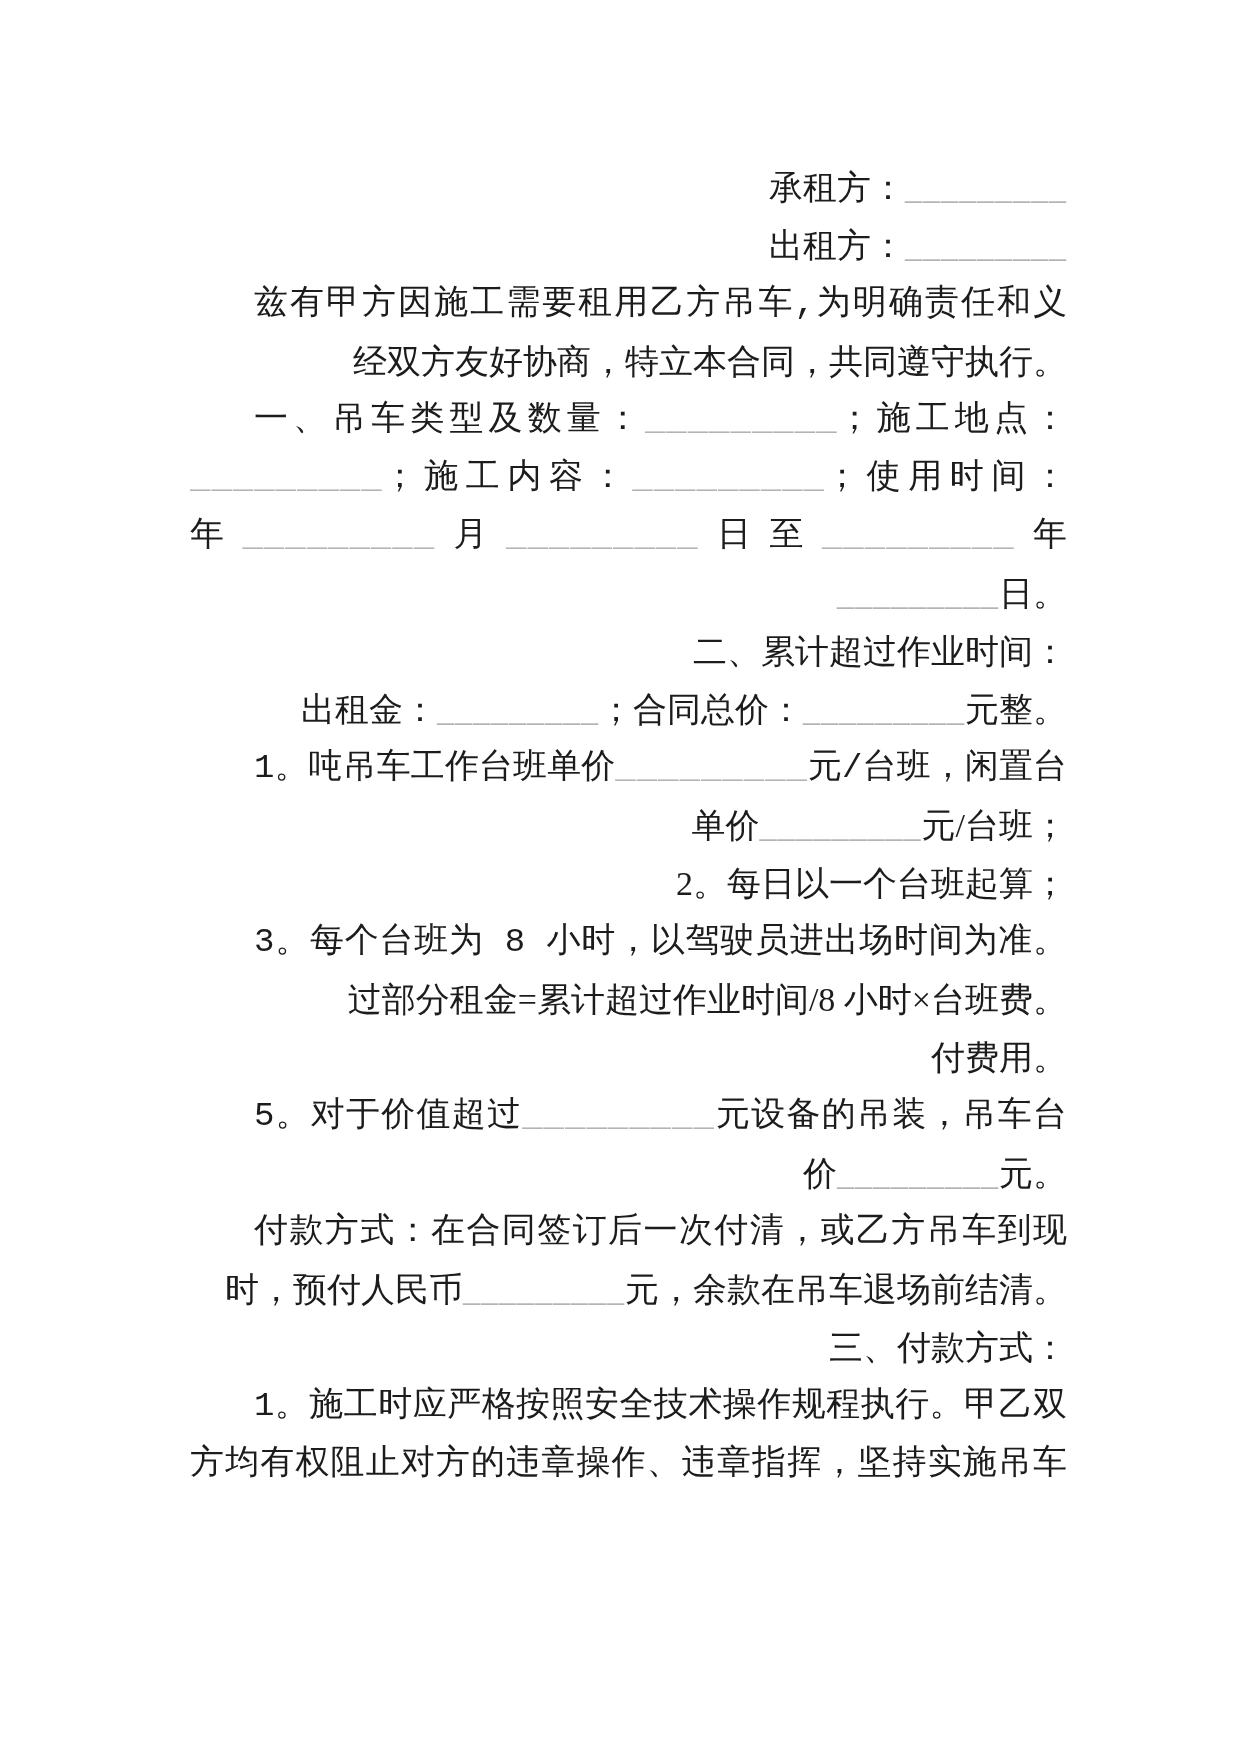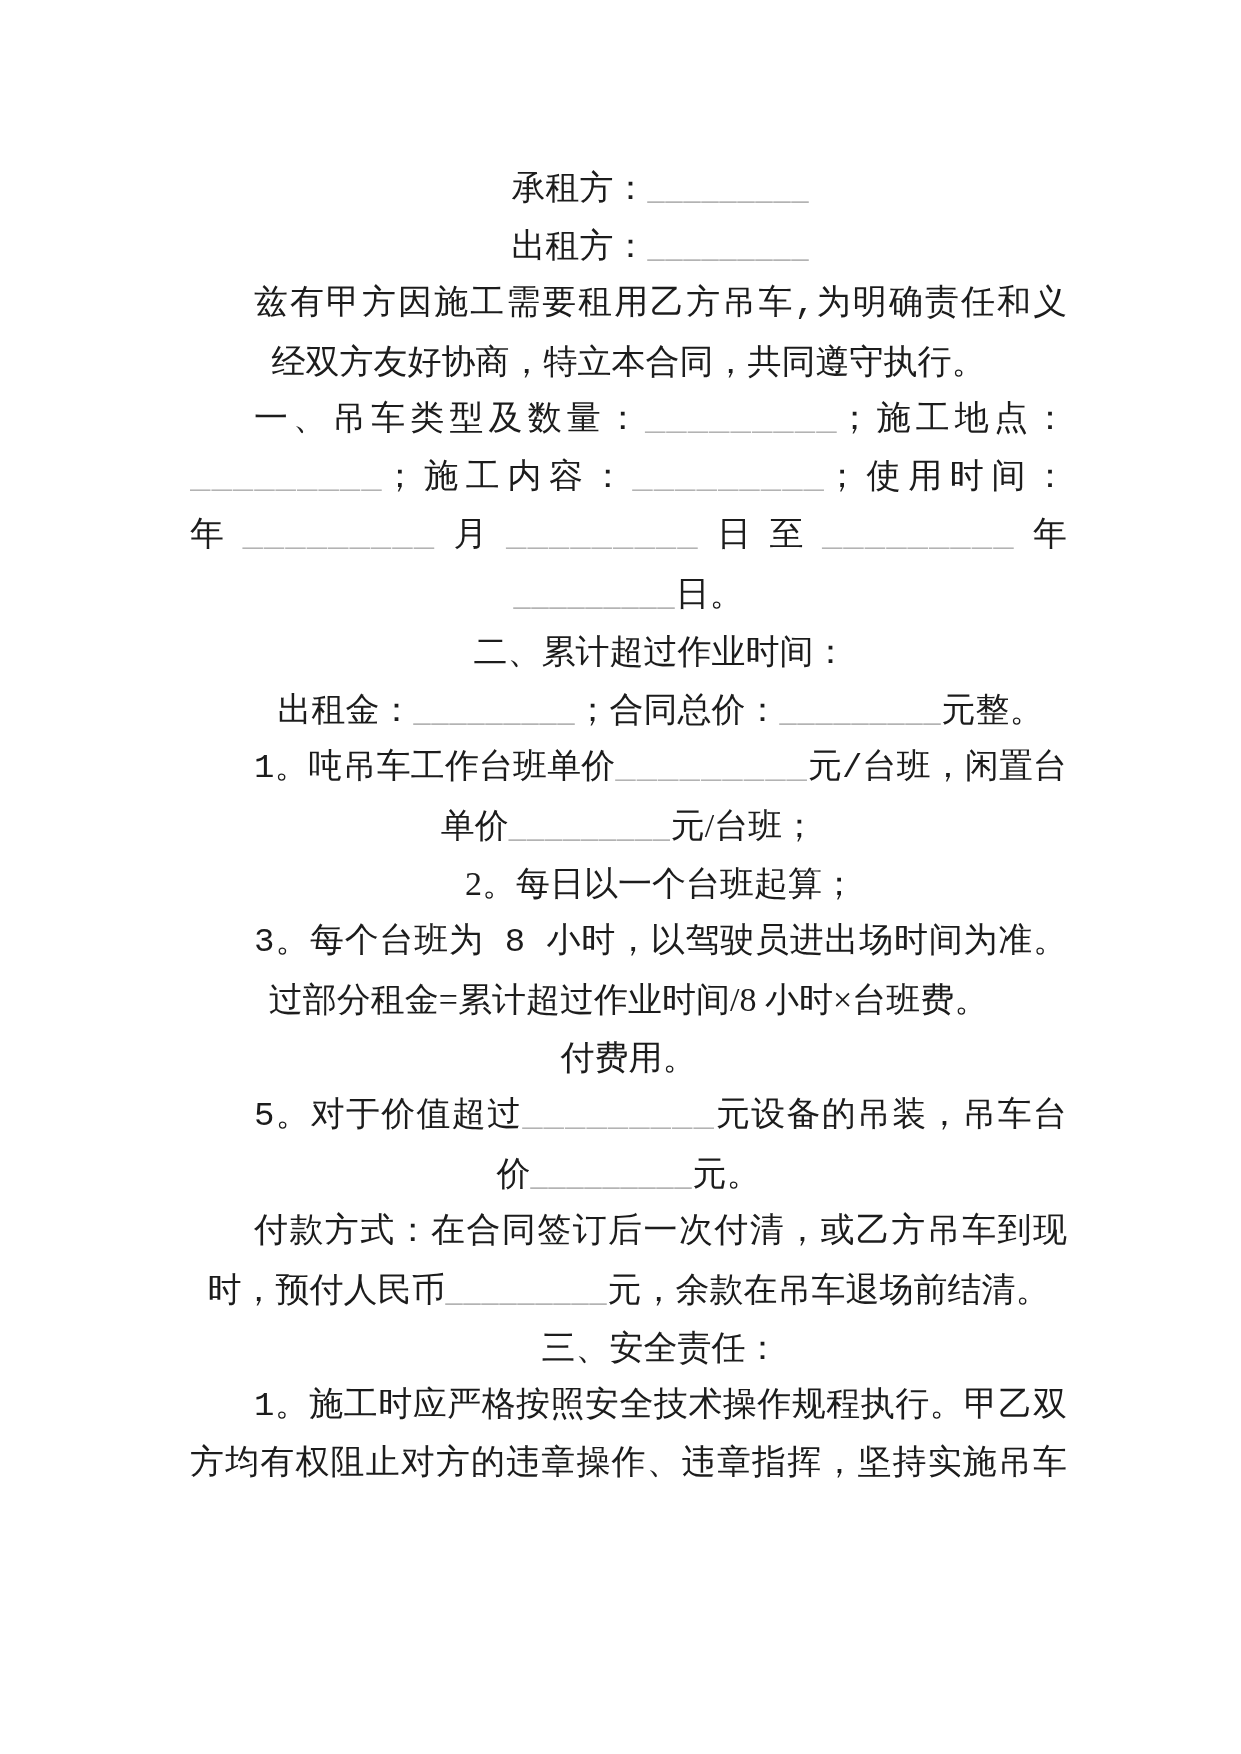--- a/index.html
+++ b/index.html
@@ -21,21 +21,21 @@
     top:159px;
     width:877px;
     font-family:"Liberation Serif","DejaVu Serif",serif;
     font-size:34px;
     line-height:58px;
     color:var(--text-color);
   }
   .line{
     height:58px;
     overflow:hidden;
-    text-align:center;
+    text-align:right;
   }
   .line.indent{
     text-indent:64px;
   }
   .line.justify{
     text-align:justify;
     text-align-last:justify;
     font-family:Liberation Mono, monospace;
   }
   .blank{
@@ -61,17 +61,17 @@
       <div class="line indent justify">1。吨吊车工作台班单价<span class="blank">_________</span>元/台班，闲置台班</div>
       <div class="line">单价<span class="blank">_________</span>元/台班；</div>
       <div class="line indent">2。每日以一个台班起算；</div>
       <div class="line indent justify">3。每个台班为 8 小时，以驾驶员进出场时间为准。超</div>
       <div class="line">过部分租金=累计超过作业时间/8 小时×台班费。</div>
       <div class="line">付费用。</div>
       <div class="line indent justify">5。对于价值超过<span class="blank">_________</span>元设备的吊装，吊车台班单</div>
       <div class="line">价<span class="blank">_________</span>元。</div>
       <div class="line indent justify">付款方式：在合同签订后一次付清，或乙方吊车到现场</div>
       <div class="line">时，预付人民币<span class="blank">_________</span>元，余款在吊车退场前结清。</div>
-      <div class="line indent">三、安全责任：</div>
+      <div class="line indent">三、付款方式：</div>
       <div class="line indent justify">1。施工时应严格按照安全技术操作规程执行。甲乙双</div>
       <div class="line justify">方均有权阻止对方的违章操作、违章指挥，坚持实施吊车作</div>
     </div>
 </div>
 
 </body></html>

